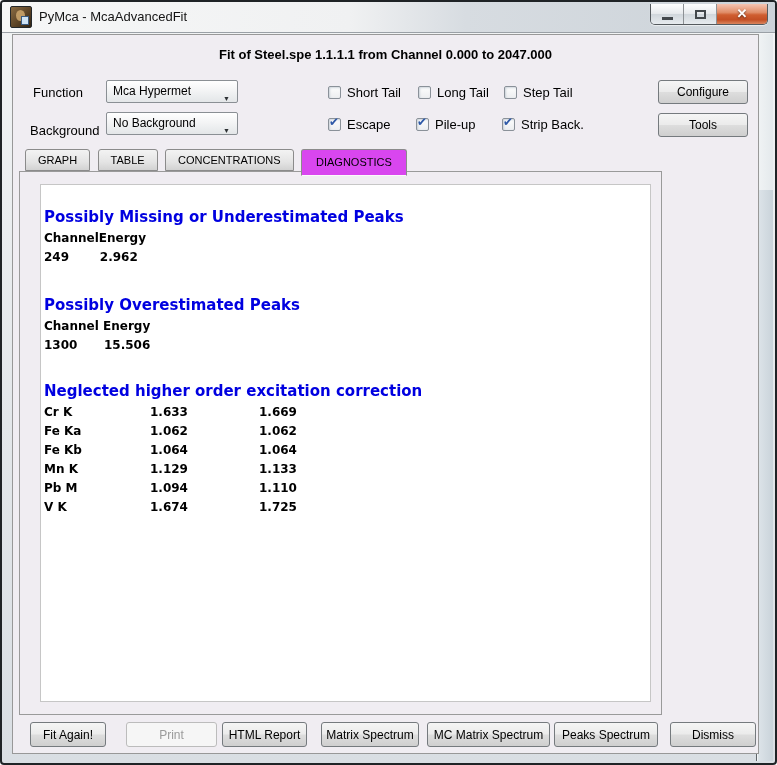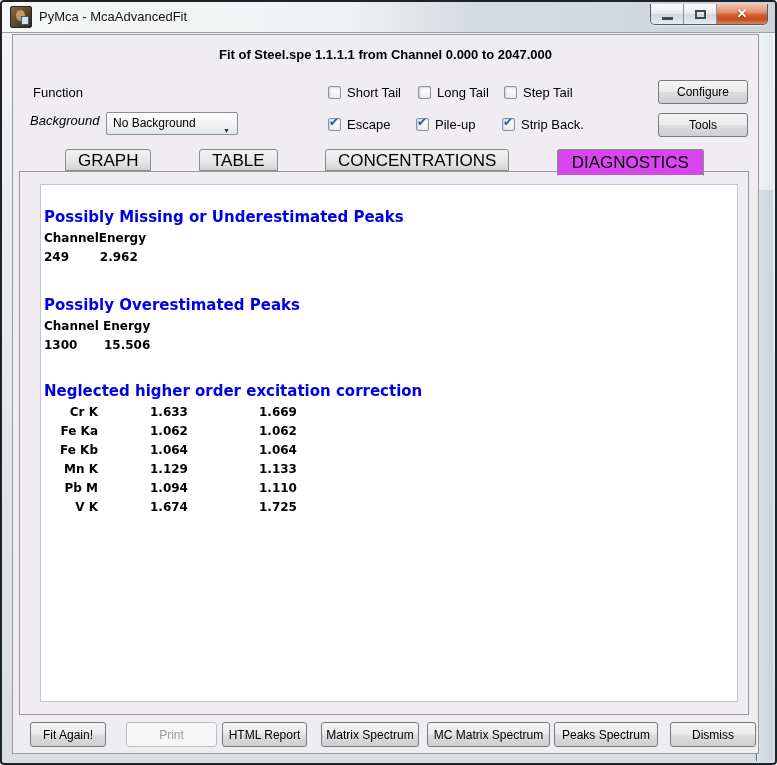--- a/index.html
+++ b/index.html
@@ -112,32 +112,31 @@
     font-family: "Liberation Sans", sans-serif;
   }
   .push-btn.disabled {
     background: #f6f6f6; border-color: #bcbcbc; color: #9b9b9b;
   }
 
   
   .tabs { position: absolute; left: 12px; top: 114px; height: 22px; white-space: nowrap; }
   .tab {
     display: inline-block; vertical-align: bottom; height: 22px; line-height: 21px;
-    padding: 0 12px; margin-right: 3px; font-size: 17px; color: #000;
+    padding: 0 12px; margin-right: 3px; font-size: 11px; color: #000;
     border: 1px solid #8b8b8b; border-radius: 3px 3px 0 0;
     background: linear-gradient(180deg, #f3f3f3 0%, #e4e4e4 60%, #d2d2d2 100%);
-    margin-left: 40px;
   }
   .tab.active {
     height: 27px; line-height: 25px; margin-bottom: -5px; padding: 0 14px;
     background: #d946ef; border-bottom: 1px solid #fbfafb; position: relative; z-index: 2;
   }
 
   .tab-pane {
-    position: absolute; left: 6px; top: 136px; width: 730px; height: 544px;
+    position: absolute; left: 6px; top: 136px; width: 643px; height: 544px;
     background: #f0edf2; border: 1px solid #9a9a9a;
   }
   .white-area {
     position: absolute; left: 20px; top: 12px; right: 10px; bottom: 12px;
     background: #ffffff; border: 1px solid #c6c6c6;
     overflow: hidden; padding-left: 2px;
     font-family: "DejaVu Sans", sans-serif;
   }
 
   .sec { margin-left: 1px; }
@@ -151,21 +150,21 @@
   table.diag { border-collapse: collapse; font-size: 12px; font-weight: bold; color: #000; }
   table.diag th, table.diag td { padding: 0; line-height: 19px; font-weight: bold; white-space: nowrap; }
   .t12 th { text-align: left; }
   .t12 .c1 { width: 54px; }
   .t12 td.c1 { padding-right: 7px; }
   .t12 td.c2 { padding-left: 1px; }
   .t2  .c1 { width: 59px; }
   .t3 th { text-align: center; }
   .t3 th.c1 { text-align: left; }
   .t3 .c1 { width: 66px; }
-  .t3 td.c1 { text-align: right; padding-right: 12px; }
+  .t3 td.c1 { padding-right: 12px; }
   .t3 .c2 { width: 118px; text-align: center; }
   .t3 .c3 { width: 100px; text-align: center; }
 
   
   .footer-btn { top: 687px; height: 25px; }
 </style>
 </head>
 <body>
 
 <div class="window">
@@ -191,37 +190,41 @@
 
   <div class="frame-right">
     <div class="thumb"></div>
   </div>
 
   <div class="client">
 
     <div class="fit-title">Fit of Steel.spe 1.1.1.1 from Channel 0.000 to 2047.000</div>
 
     <div class="ctl-label" style="left:20px; top:50px;">Function</div>
+    <div class="combo" style="top:45px;">
+      <span>Mca Hypermet</span>
+      <span class="arrow">▼</span>
+    </div>
 
     <div class="cb" style="left:315px; top:49px;">
       <span class="box"></span>
       <span class="cbl">Short Tail</span>
     </div>
     <div class="cb" style="left:405px; top:49px;">
       <span class="box"></span>
       <span class="cbl">Long Tail</span>
     </div>
     <div class="cb" style="left:491px; top:49px;">
       <span class="box"></span>
       <span class="cbl">Step Tail</span>
     </div>
 
     <button class="push-btn" style="left:645px; top:45px; width:90px;">Configure</button>
 
-    <div class="ctl-label" style="left:17px; top:78px;font-style:italic;">Background</div>
+    <div class="ctl-label" style="left:17px; top:88px;">Background</div>
     <div class="combo" style="top:77px;">
       <span>No Background</span>
       <span class="arrow">▼</span>
     </div>
 
     <div class="cb" style="left:315px; top:81px;">
       <span class="box on">
           <i class="mark">✔</i>
         </span>
       <span class="cbl">Escape</span>

